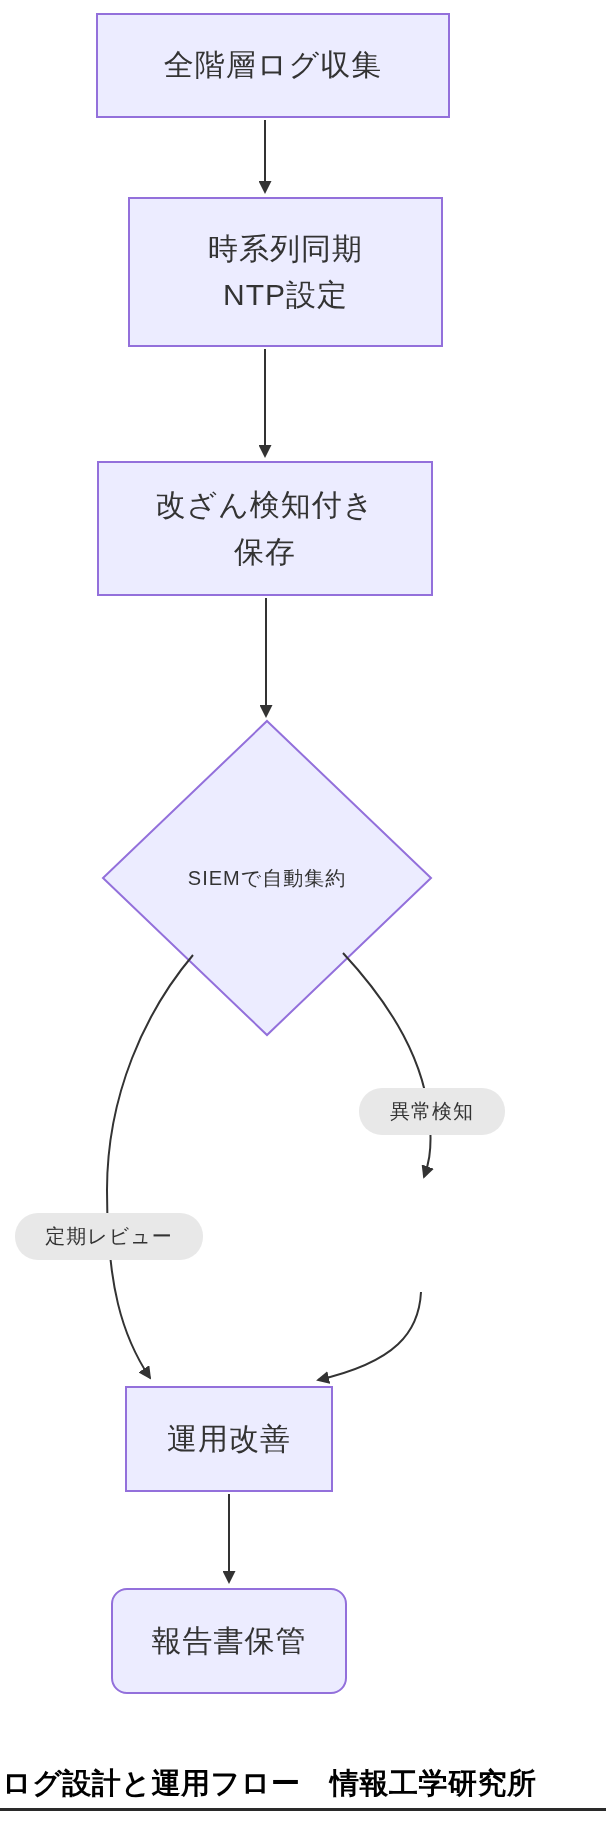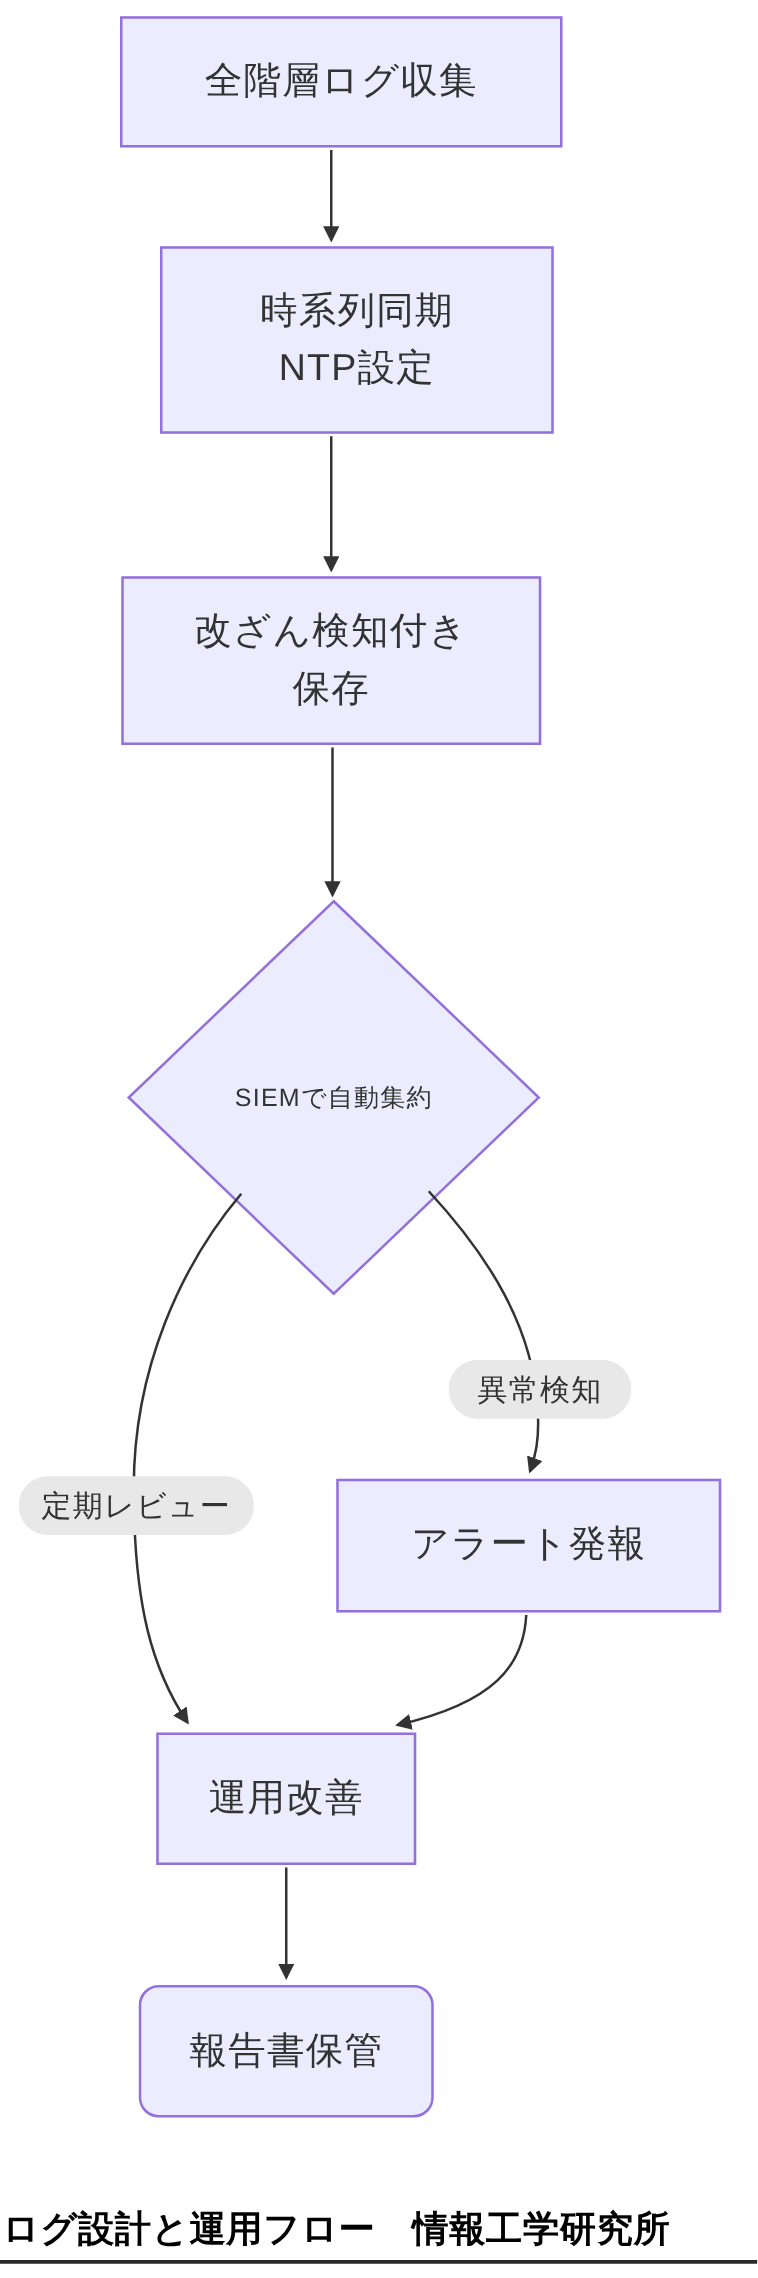--- a/index.html
+++ b/index.html
@@ -59,21 +59,21 @@
     align-items:center;
     justify-content:center;
     text-align:center;
     background:transparent;
   }
   .edge-label{
     position:absolute;
     box-sizing:border-box;
     background:var(--label-bg);
     color:var(--node-text);
-    font-size:24px;
+    font-size:20px;
     letter-spacing:1px;
     display:flex;
     align-items:center;
     justify-content:center;
     text-align:right;
     border-radius:23px;
   }
   .footer-title{
     position:absolute;
     left:2px;
@@ -95,21 +95,21 @@
   }
   
   #node-collect{left:96px; top:13px;  width:354px; height:105px;}
   #node-sync   {left:128px;top:197px; width:315px; height:150px;}
   #node-store  {left:97px; top:461px; width:336px; height:135px;}
   #node-alert  {left:269px;top:1183px;width:308px; height:107px;}
   #node-improve{left:125px;top:1386px;width:208px; height:106px;}
   #node-report {left:111px;top:1588px;width:236px; height:106px;border-radius:16px;}
   #diamond-label{left:113px;top:846px;width:308px;height:64px;}
   #label-anomaly {left:359px;top:1088px;width:146px;height:47px;}
-  #label-periodic{left:15px; top:1181px;width:188px;height:47px;}
+  #label-periodic{left:15px; top:1213px;width:188px;height:47px;}
 </style>
 </head>
 <body>
 
 <div id="canvas">
 
   <svg id="edges" viewBox="0 0 606 1822" xmlns="http://www.w3.org/2000/svg">
     <defs>
       <marker id="arrowhead" viewBox="0 0 10 10" refX="8.5" refY="5" markerWidth="6.5" markerHeight="6.5" orient="auto-start-reverse">
         <path d="M0,0 L10,5 L0,10 Z"></path>
@@ -130,21 +130,20 @@
   <div class="node" id="node-collect">全階層ログ収集</div>
 
   <div class="node" id="node-sync">時系列同期
 NTP設定</div>
 
   <div class="node" id="node-store">改ざん検知付き
 保存</div>
 
   <div class="diamond-label" id="diamond-label">SIEMで自動集約</div>
 
-  <div class="node" id="node-alert">アラート発報</div>
 
   <div class="node" id="node-improve">運用改善</div>
 
   <div class="node" id="node-report">報告書保管</div>
 
   <div class="edge-label" id="label-anomaly">異常検知</div>
 
   <div class="edge-label" id="label-periodic">定期レビュー</div>
 
   <div class="footer-title">ログ設計と運用フロー　情報工学研究所</div>

